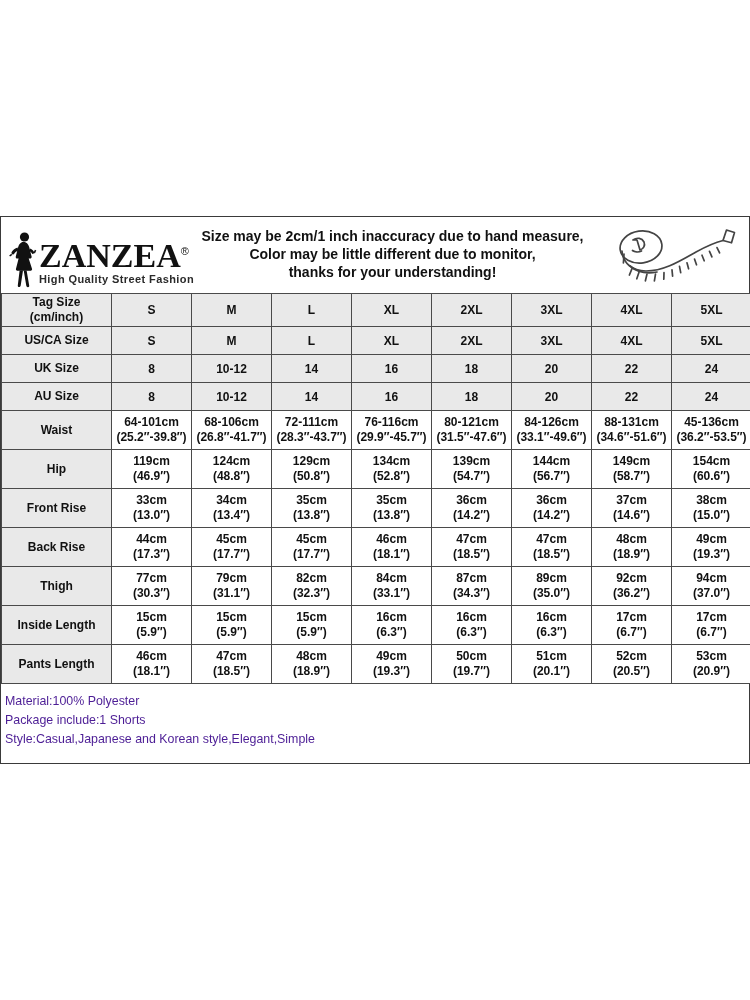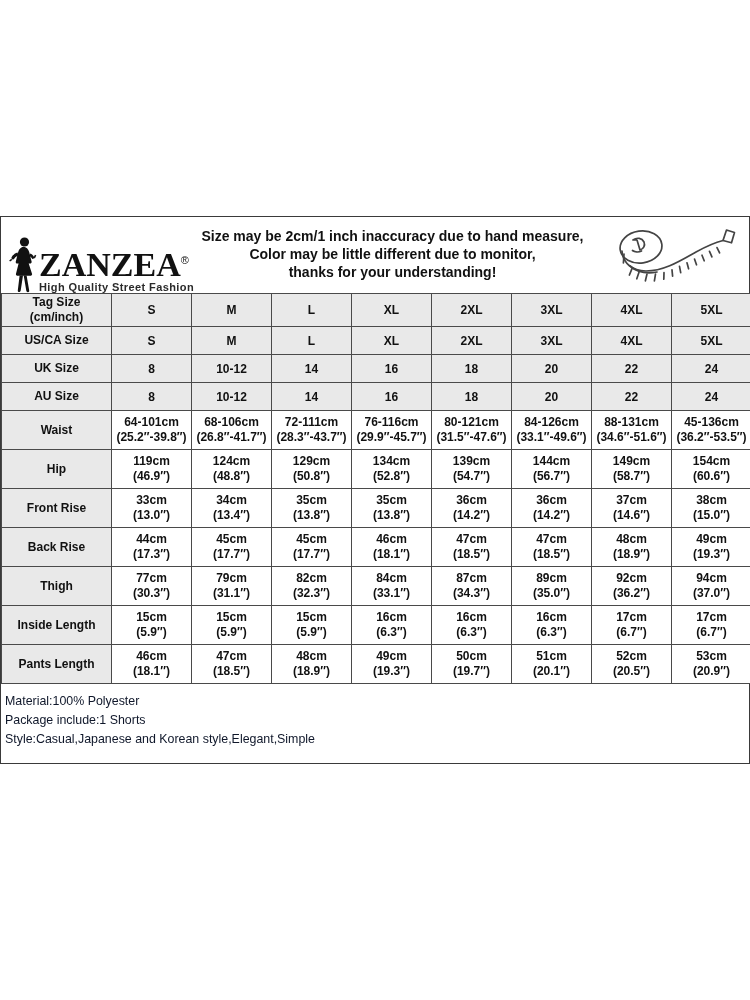--- a/index.html
+++ b/index.html
@@ -31,21 +31,21 @@
     align-items: center;
     height: 76px;
     background: #ffffff;
   }
   .brand {
     width: 185px;
     flex: 0 0 185px;
     padding-left: 6px;
     box-sizing: border-box;
     display: flex;
-    align-items: flex-end;
+    align-items: center;
     height: 100%;
     padding-top: 8px;
   }
   .brand-figure {
     flex: 0 0 34px;
     height: 58px;
     position: relative;
   }
   .brand-text {
     position: relative;
@@ -134,21 +134,21 @@
   .inch{ display: block; line-height: 15px; font-weight: 700; }
 
   
   .footer {
     padding: 8px 4px 14px 4px;
     background: #ffffff;
   }
   .footer div {
     font-size: 12.4px;
     font-weight: 400;
-    color: #0f172a;
+    color: #4c1d95;
     line-height: 19px;
     white-space: nowrap;
   }
 </style>
 </head>
 <body>
 
 <div id="sheet">
 
   <div class="header-band">

